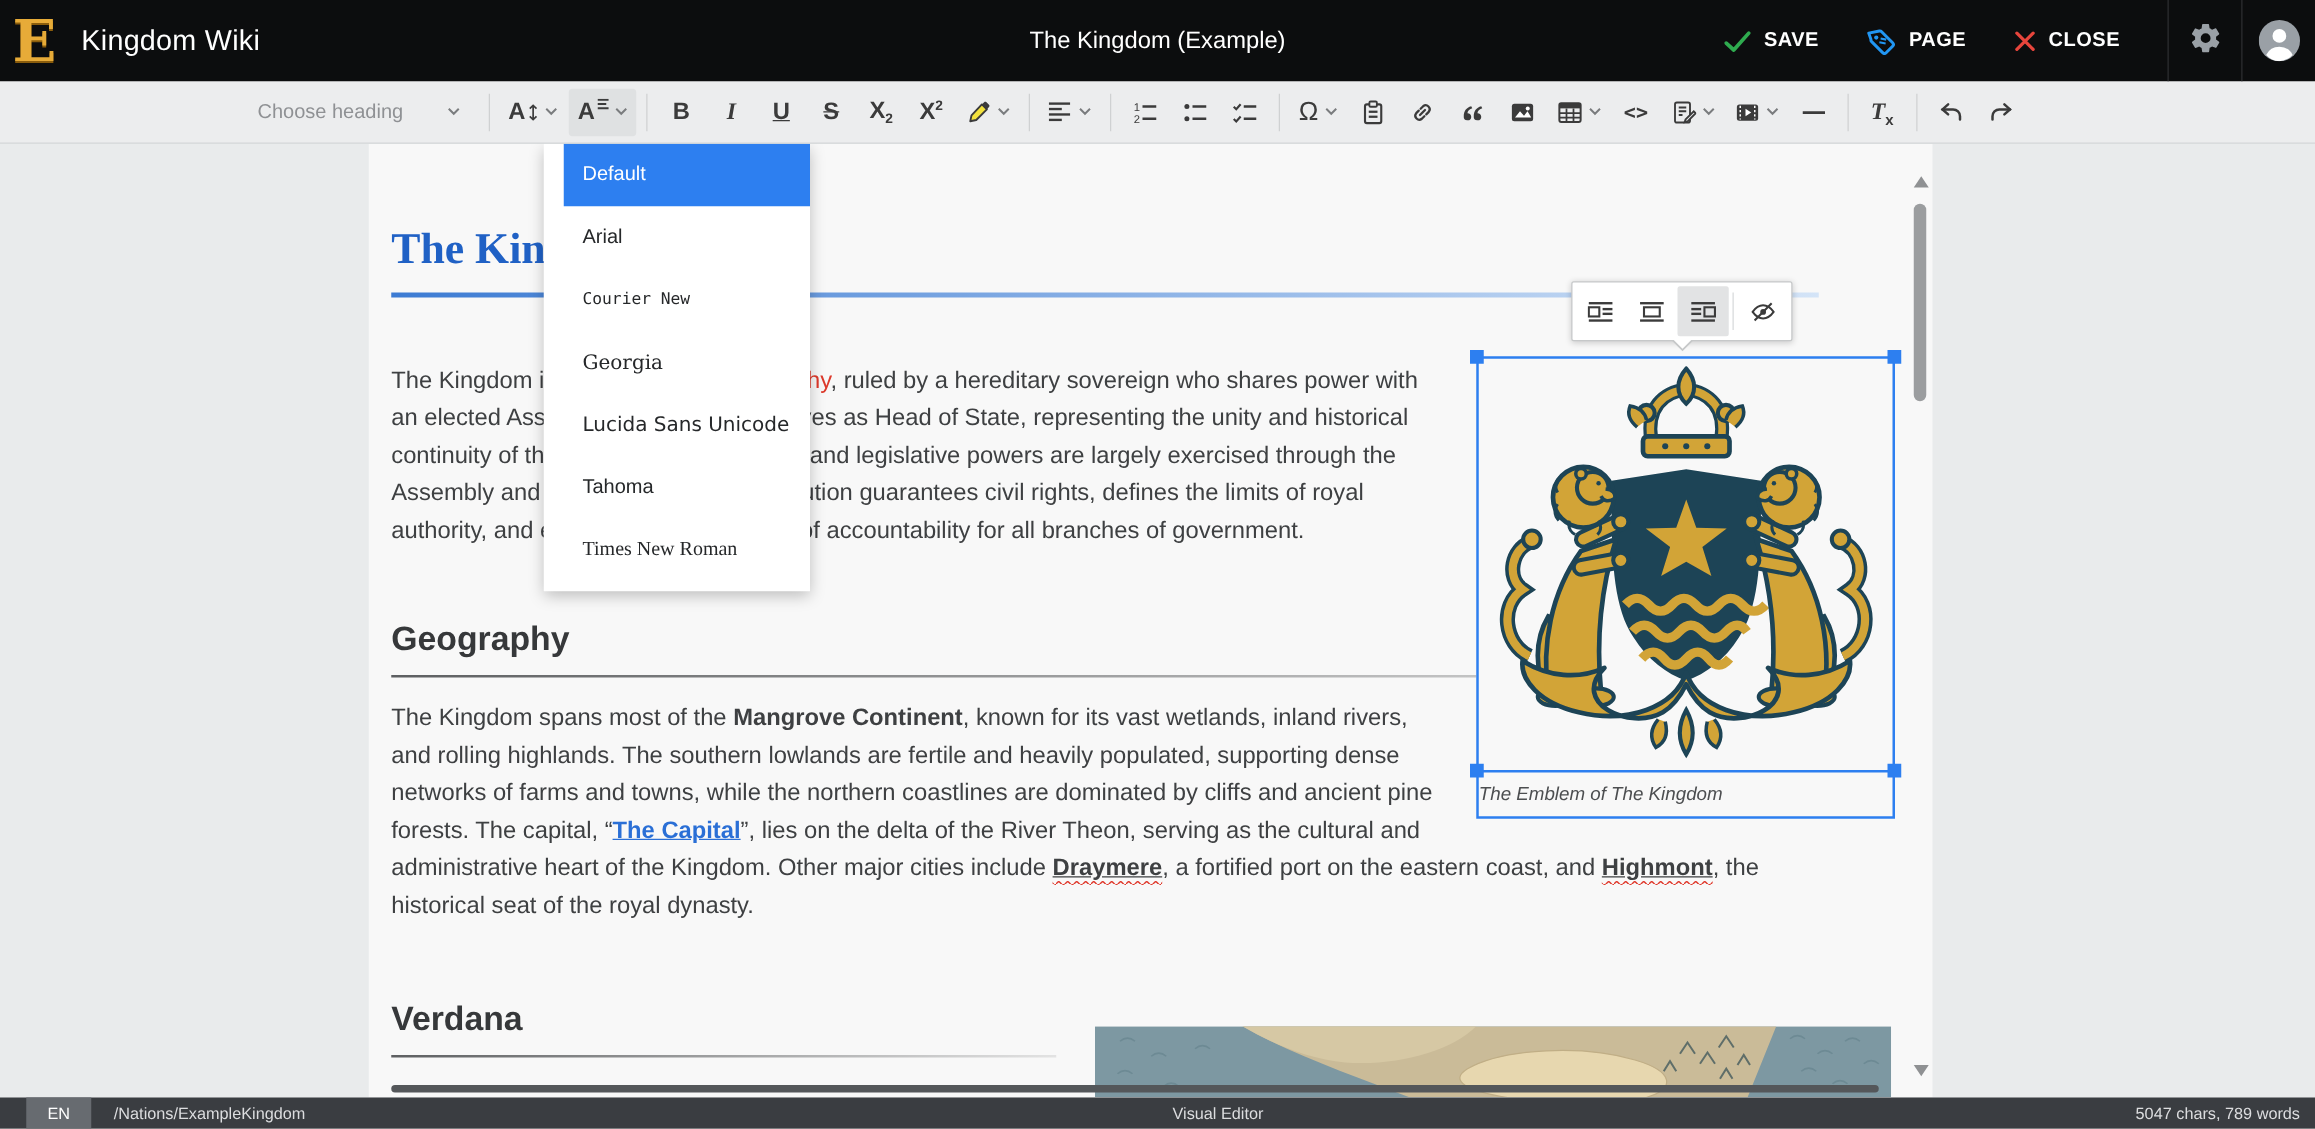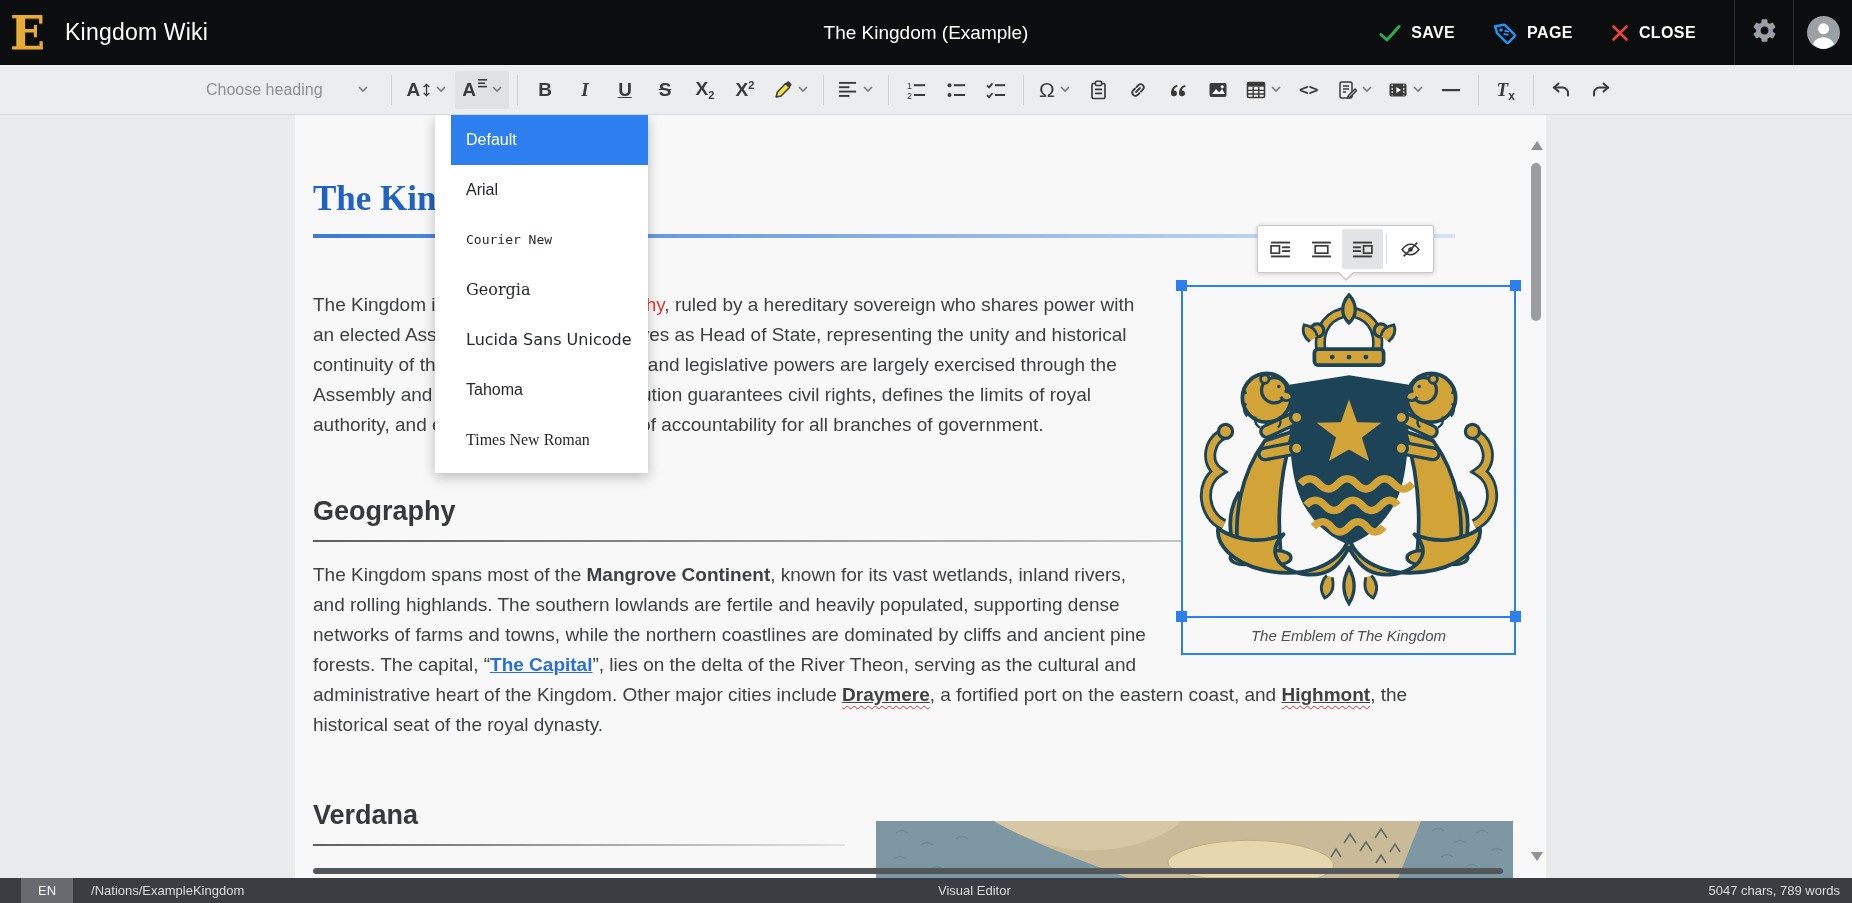--- a/index.html
+++ b/index.html
@@ -57,21 +57,21 @@
   .img-spacer{float:right;width:296px;height:385px;}
   .red-link{color:#dd3a2c;text-decoration:none;cursor:pointer;}
   .blue-link{color:#2a6fd6;font-weight:700;text-decoration:underline;cursor:pointer;}
   .u-mis{font-weight:700;text-decoration:underline;}
   .u-mis .wavy{text-decoration:underline wavy #e0392c 1px;text-underline-offset:4px;}
 
   
   .sel-figure{position:absolute;left:1181px;top:170px;width:335px;height:370px;
               border:2px solid #2d7ff0;background:#f8f8f8;box-sizing:border-box;z-index:10;}
   .fig-img{height:329px;display:flex;align-items:center;justify-content:center;}
-  .fig-caption{height:35px;line-height:35px;border-top:2px solid #2d7ff0;text-align:center;
+  .fig-caption{height:35px;line-height:35px;border-top:2px solid #2d7ff0;
                font-style:italic;font-size:15px;color:#4c4e50;}
   .handle{position:absolute;width:11px;height:11px;background:#2d7ff0;z-index:12;}
   .h-tl{left:-7px;top:-7px;} .h-tr{right:-7px;top:-7px;}
   .h-bl{left:-7px;top:324px;} .h-br{right:-7px;top:324px;}
 
   
   .img-toolbar{position:absolute;left:1257px;top:110px;height:46px;background:#fff;
                border:1px solid #c6c8c9;border-radius:2px;box-shadow:0 1px 5px rgba(0,0,0,.18);
                display:flex;align-items:center;padding:0 2px;z-index:20;}
   .it-btn{width:41px;height:40px;border:0;background:transparent;display:flex;align-items:center;

